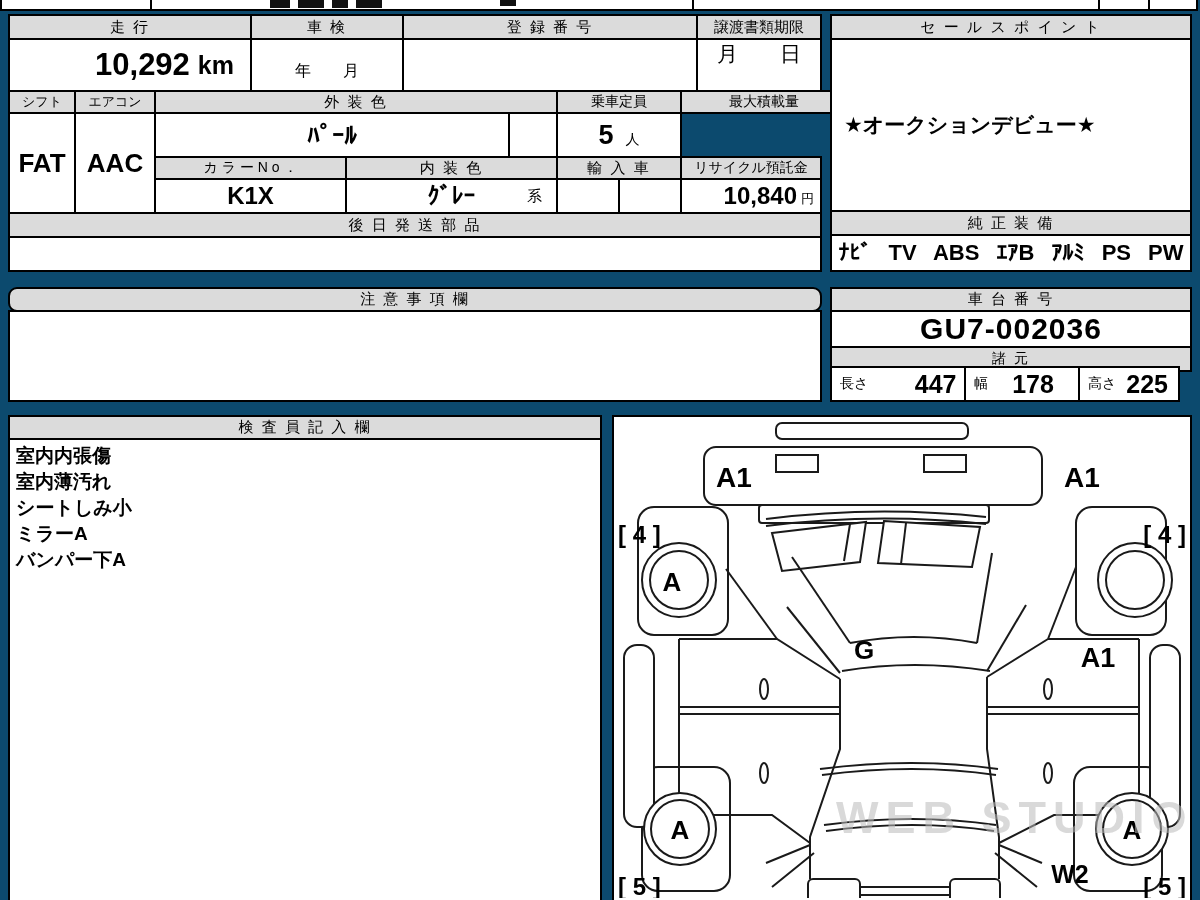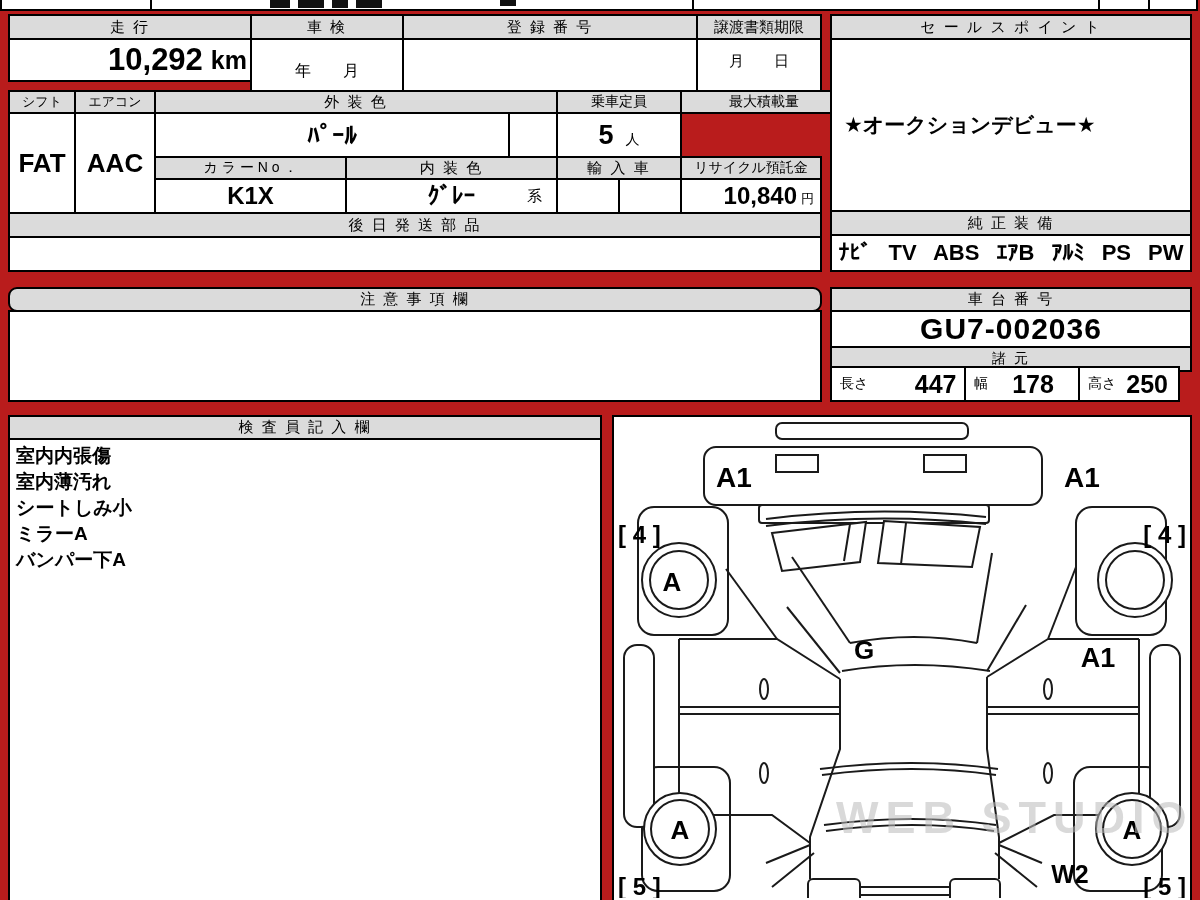--- a/index.html
+++ b/index.html
@@ -1,16 +1,16 @@
 <!DOCTYPE html>
 <html><head>
 <meta charset="utf-8">
 <style>
   html,body{margin:0;padding:0;}
-  #page{position:relative;width:1200px;height:900px;background:#b91c1c;overflow:hidden;
+  #page{position:relative;width:1200px;height:900px;background:#0c4a6e;overflow:hidden;
         font-family:"Liberation Sans","DejaVu Sans",sans-serif;color:#000;}
   .cell{position:absolute;box-sizing:border-box;border:2px solid #000;background:#fff;
         display:flex;align-items:center;justify-content:center;}
   .hdr{background:#dbdbdb;font-size:15px;letter-spacing:2px;}
   .val-b{font-weight:bold;}
   .frag{position:absolute;top:0;height:8px;background:#111;}
   .noteline{font-weight:bold;font-size:19px;line-height:26px;padding-left:6px;}
   .wm{position:absolute;left:836px;top:792px;font-size:45px;font-weight:bold;
       color:rgba(185,185,185,0.55);letter-spacing:7px;white-space:nowrap;z-index:5;}
   svg text{font-family:"Liberation Sans","DejaVu Sans",sans-serif;font-weight:bold;}
@@ -37,29 +37,29 @@
   <div class="cell hdr" style="left:250px;top:14px;width:154px;height:26px;">
       <span>車 検</span>
     </div>
   <div class="cell hdr" style="left:402px;top:14px;width:296px;height:26px;">
       <span>登 録 番 号</span>
     </div>
   <div class="cell hdr" style="left:696px;top:14px;width:126px;height:26px;letter-spacing:0;">
       <span>譲渡書類期限</span>
     </div>
 
-  <div class="cell" style="left:8px;top:38px;width:244px;height:44px;justify-content:flex-end;padding-right:3px;">
+  <div class="cell" style="left:8px;top:38px;width:244px;height:54px;justify-content:flex-end;padding-right:16px;">
     <span class="val-b" style="font-size:31px;">10,292</span>
     <span class="val-b" style="font-size:25px;margin-left:8px;">km</span>
   </div>
   <div class="cell" style="left:250px;top:38px;width:154px;height:54px;align-items:flex-end;padding-bottom:8px;font-size:16px;">
       <span>年　　月</span>
     </div>
   <div class="cell" style="left:402px;top:38px;width:296px;height:54px;"></div>
-  <div class="cell" style="left:696px;top:38px;width:126px;height:54px;align-items:center;padding-bottom:8px;font-size:15px;">
+  <div class="cell" style="left:696px;top:38px;width:126px;height:54px;align-items:flex-start;padding-bottom:8px;font-size:21px;">
       <span>月　　日</span>
     </div>
 
   <div class="cell hdr" style="left:8px;top:90px;width:68px;height:24px;font-size:13px;letter-spacing:0;">
       <span>シフト</span>
     </div>
   <div class="cell hdr" style="left:74px;top:90px;width:82px;height:24px;font-size:13px;letter-spacing:0;">
       <span>エアコン</span>
     </div>
   <div class="cell hdr" style="left:154px;top:90px;width:404px;height:24px;">
@@ -149,21 +149,21 @@
   <div class="cell" style="left:830px;top:366px;width:136px;height:36px;justify-content:flex-start;padding-left:8px;gap:39px;">
     <span style="font-size:14px;">長さ</span>
     <span class="val-b" style="font-size:25px;flex:1;text-align:center;">447</span>
   </div>
   <div class="cell" style="left:964px;top:366px;width:116px;height:36px;justify-content:flex-start;padding-left:8px;">
     <span style="font-size:14px;">幅</span>
     <span class="val-b" style="font-size:25px;flex:1;text-align:center;">178</span>
   </div>
   <div class="cell" style="left:1078px;top:366px;width:102px;height:36px;justify-content:flex-start;padding-left:8px;">
     <span style="font-size:14px;">高さ</span>
-    <span class="val-b" style="font-size:25px;flex:1;text-align:center;">250</span>
+    <span class="val-b" style="font-size:25px;flex:1;text-align:center;">225</span>
   </div>
 
   <div class="cell hdr" style="left:8px;top:415px;width:594px;height:25px;">
       <span>検 査 員 記 入 欄</span>
     </div>
   <div class="cell" style="left:8px;top:438px;width:594px;height:470px;flex-direction:column;align-items:flex-start;justify-content:flex-start;padding-top:3px;">
     <div class="noteline">室内内張傷</div>
     <div class="noteline">室内薄汚れ</div>
     <div class="noteline">シートしみ小</div>
     <div class="noteline">ミラーA</div>

